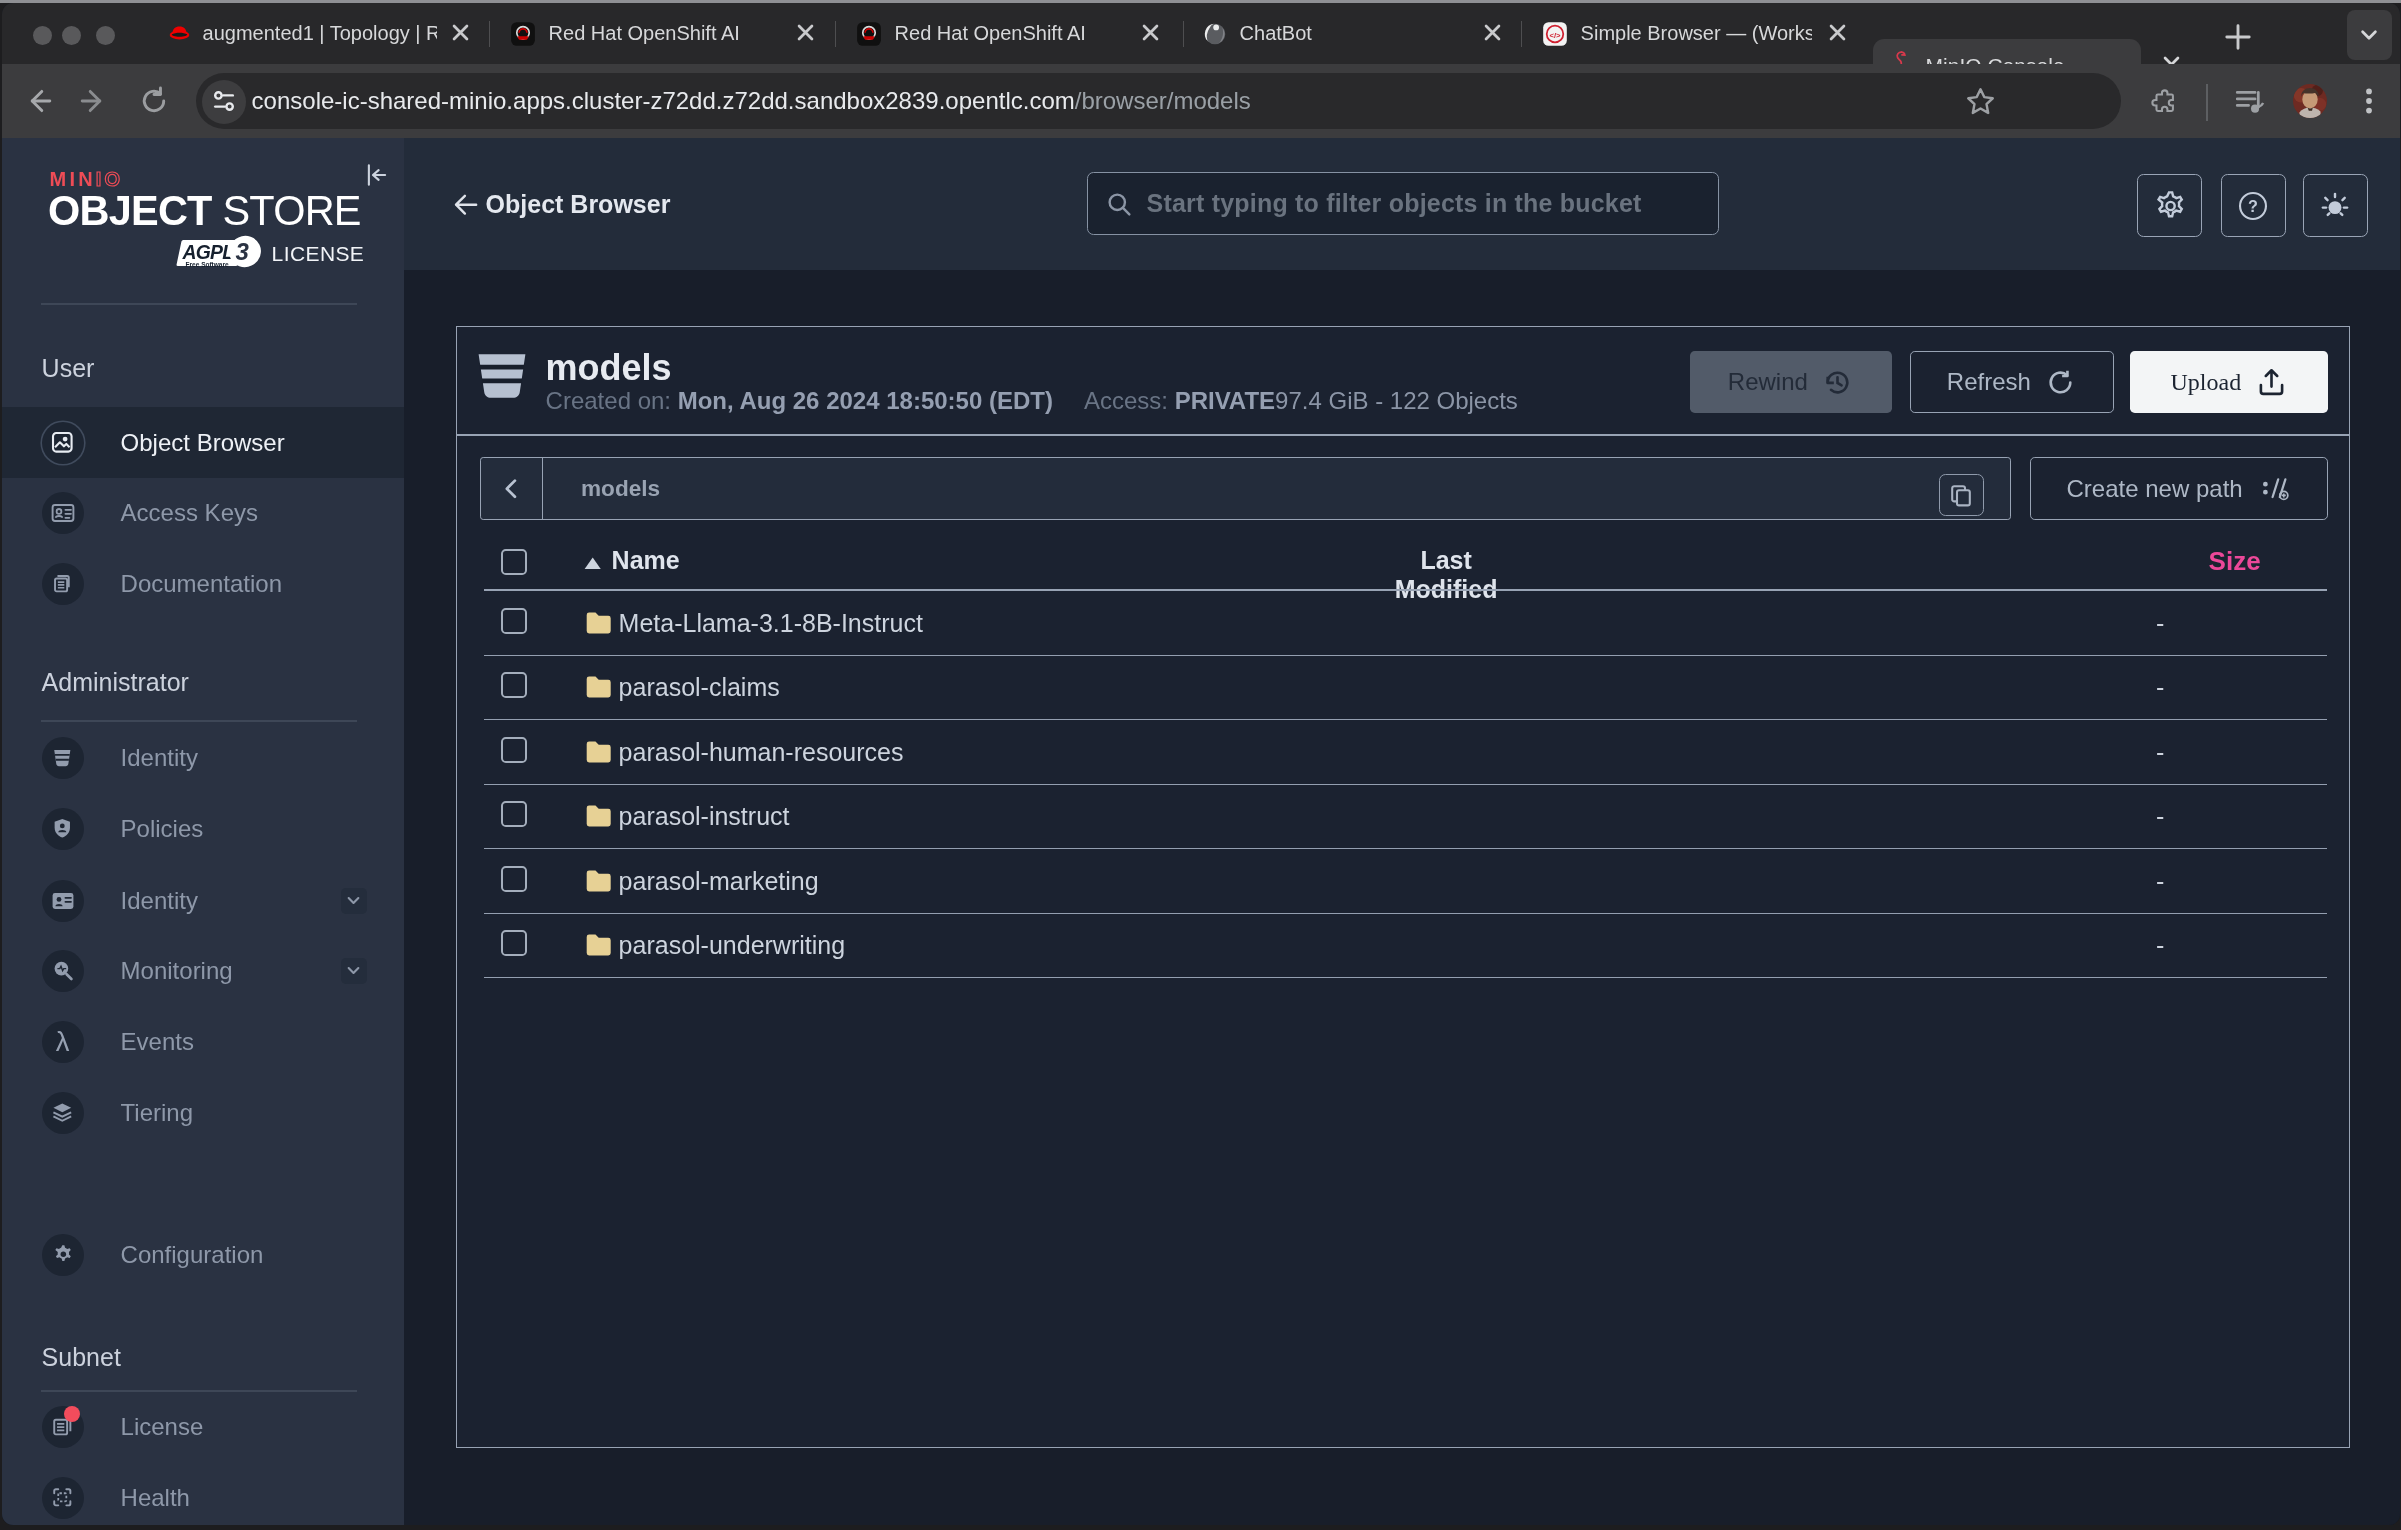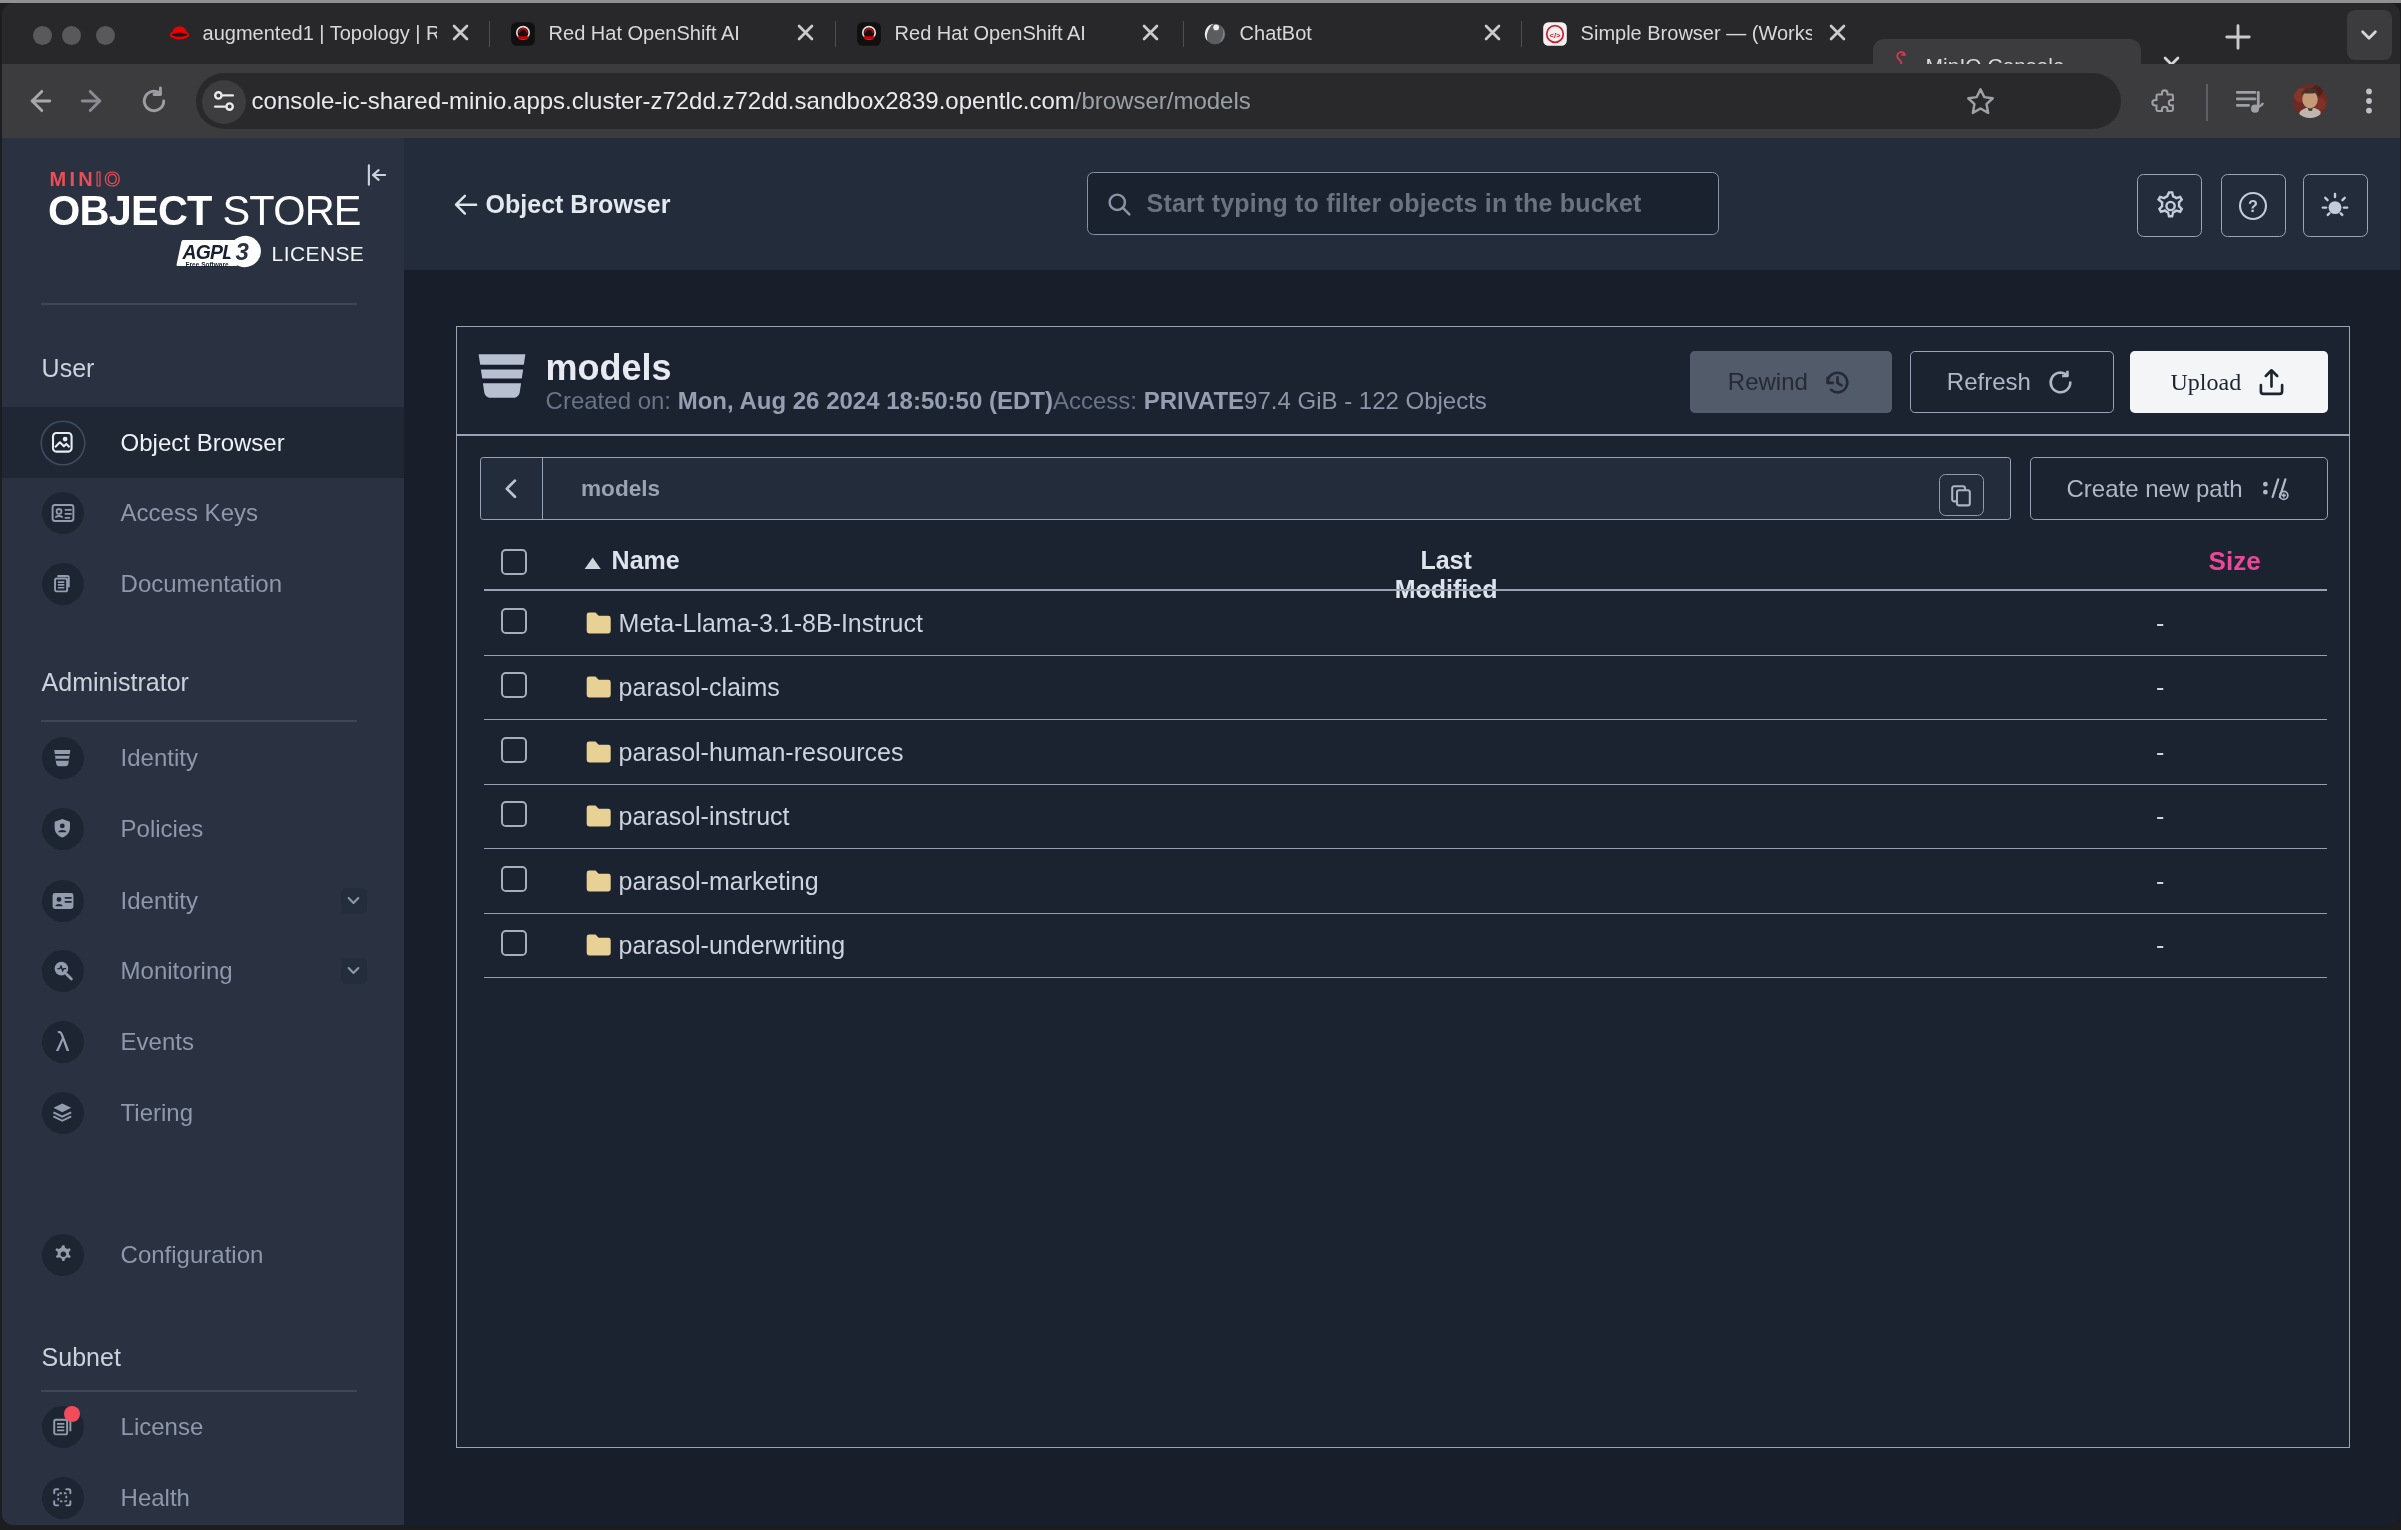--- a/index.html
+++ b/index.html
@@ -415,21 +415,21 @@
               </g>
             </svg>
           </div>
       </div>
       <div id="panel">
         <svg id="bkt" width="50" height="50" viewBox="0 0 62 62">
             <path d="M2 4 h58 l-7 47 c-.6 4.2 -4 7 -8.2 7 h-27.6 c-4.2 0 -7.6 -2.8 -8.2 -7 Z" fill="#b6c0d0"></path>
             <path d="M3.5 20 h55 M6 37 h50" stroke="#181f2c" stroke-width="6"></path>
           </svg>
         <div id="mtitle">models</div>
-        <div id="msub"><span>Created on:</span> <b>Mon, Aug 26 2024 18:50:50 (EDT)</b><span style="">Access:</span> <b>PRIVATE</b><span style="color:#8b95a6;">97.4 GiB - 122 Objects</span></div>
+        <div id="msub"><span>Created on:</span> <b>Mon, Aug 26 2024 18:50:50 (EDT)</b><span style="margin-left:31px;">Access:</span> <b>PRIVATE</b><span style="color:#8b95a6;">97.4 GiB - 122 Objects</span></div>
         <div id="phline"></div>
         <div class="pbtn" id="rewind">Rewind <svg width="31" height="31" viewBox="0 0 38 38">
               <path d="M7 19 a12 12 0 1 1 4 9" fill="none" stroke="#232b38" stroke-width="3.2" stroke-linecap="round"></path>
               <path d="M7 12 v7.5 h7.5" fill="none" stroke="#232b38" stroke-width="3.2" stroke-linejoin="round"></path>
               <path d="M19 12.5 v7 l5 3" fill="none" stroke="#232b38" stroke-width="3.2" stroke-linecap="round"></path>
             </svg></div>
         <div class="pbtn" id="refresh">Refresh <svg width="31" height="31" viewBox="0 0 38 38">
               <path d="M31 19 a12 12 0 1 1 -4 -9" fill="none" stroke="#aeb8c6" stroke-width="3.2" stroke-linecap="round"></path>
               <path d="M27.5 4.5 v6.5 h-6.5" fill="none" stroke="#aeb8c6" stroke-width="3.2" stroke-linejoin="round"></path>
             </svg></div>

